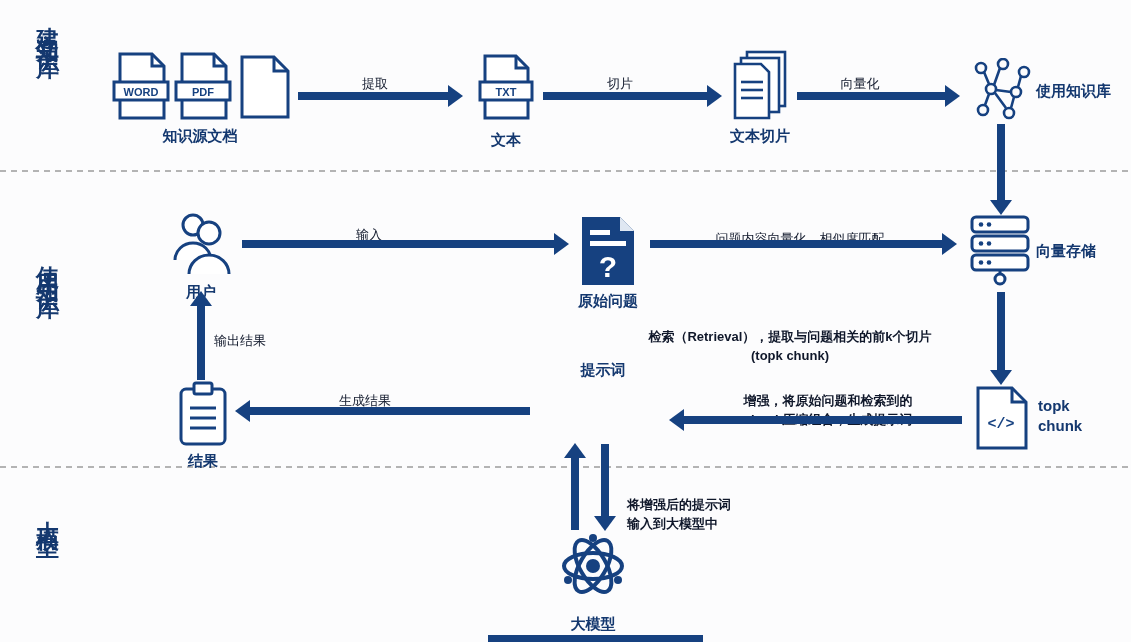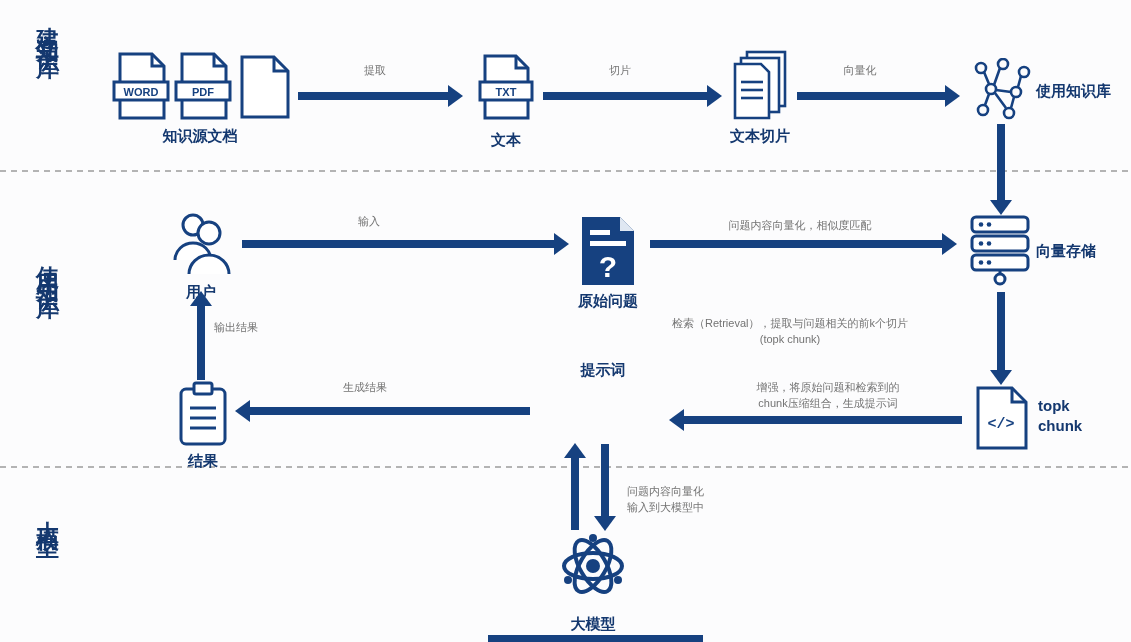--- a/index.html
+++ b/index.html
@@ -5,22 +5,22 @@
   * { margin:0; padding:0; box-sizing:border-box; }
   html,body { font-family:"Liberation Sans", sans-serif; background:#ffffff; }
   .canvas { position:relative; width:1131px; height:642px; background:#fcfcfd; overflow:hidden;
             --navy:#164180; --label:#14386f; color:var(--navy); }
   .vlabel { position:absolute; writing-mode:vertical-rl; text-orientation:upright;
             font-size:23px; font-weight:700; color:var(--label); letter-spacing:7px; }
   .sep { position:absolute; left:0; width:100%; height:2px;
          background:repeating-linear-gradient(90deg,#9b9b9b 0 6px, transparent 6px 11px); opacity:.75; }
   .node-label { position:absolute; font-size:15px; font-weight:700; color:var(--label);
                 text-align:center; line-height:1.3; }
-  .edge-label { position:absolute; font-size:11px; color:#737373; text-align:center; line-height:1.45; }
-  .pre { white-space:pre-line; }
+  .edge-label { position:absolute; font-size:13px; color:#0f172a; text-align:center; line-height:1.45;margin-top:12px; }
+  .pre { white-space:pre-line;font-weight:bold; }
   .left { text-align:left; }
   .arr { position:absolute; background:var(--navy); }
   .h { height:8px; } .v { width:8px; }
   .arr-r::after { content:""; position:absolute; left:100%; top:50%; transform:translateY(-50%);
                   border-left:15px solid var(--navy); border-top:11px solid transparent; border-bottom:11px solid transparent; }
   .arr-l::before { content:""; position:absolute; right:100%; top:50%; transform:translateY(-50%);
                    border-right:15px solid var(--navy); border-top:11px solid transparent; border-bottom:11px solid transparent; }
   .arr-d::after { content:""; position:absolute; top:100%; left:50%; transform:translateX(-50%);
                   border-top:15px solid var(--navy); border-left:11px solid transparent; border-right:11px solid transparent; }
   .arr-u::before { content:""; position:absolute; bottom:100%; left:50%; transform:translateX(-50%);
@@ -183,21 +183,21 @@
       <line x1="12" y1="47" x2="38" y2="47"></line>
     </g>
   </svg>
   <div class="node-label" style="left:178px; top:451px; width:50px">结果</div>
 
   <div class="arr v arr-u" style="left:197px; top:306px; height:74px"></div>
   <div class="edge-label left" style="left:214px; top:320px; white-space:nowrap">输出结果</div>
 
   <div class="arr v arr-u" style="left:571px; top:458px; height:72px"></div>
   <div class="arr v arr-d" style="left:601px; top:444px; height:72px"></div>
-  <div class="edge-label pre left" style="left:627px; top:484px">问题内容向量化
+  <div class="edge-label pre left" style="left:627px; top:484px">将增强后的提示词
 输入到大模型中</div>
 
   <svg class="icon" style="left:560px; top:533px" width="66" height="66" viewBox="0 0 66 66">
     <g fill="none" stroke="currentColor" stroke-width="4">
       <ellipse cx="33" cy="33" rx="29" ry="13"></ellipse>
       <ellipse cx="33" cy="33" rx="29" ry="13" transform="rotate(60 33 33)"></ellipse>
       <ellipse cx="33" cy="33" rx="29" ry="13" transform="rotate(-60 33 33)"></ellipse>
     </g>
     <circle cx="33" cy="33" r="7" fill="currentColor"></circle>
     <circle cx="33" cy="5" r="4" fill="currentColor"></circle>

